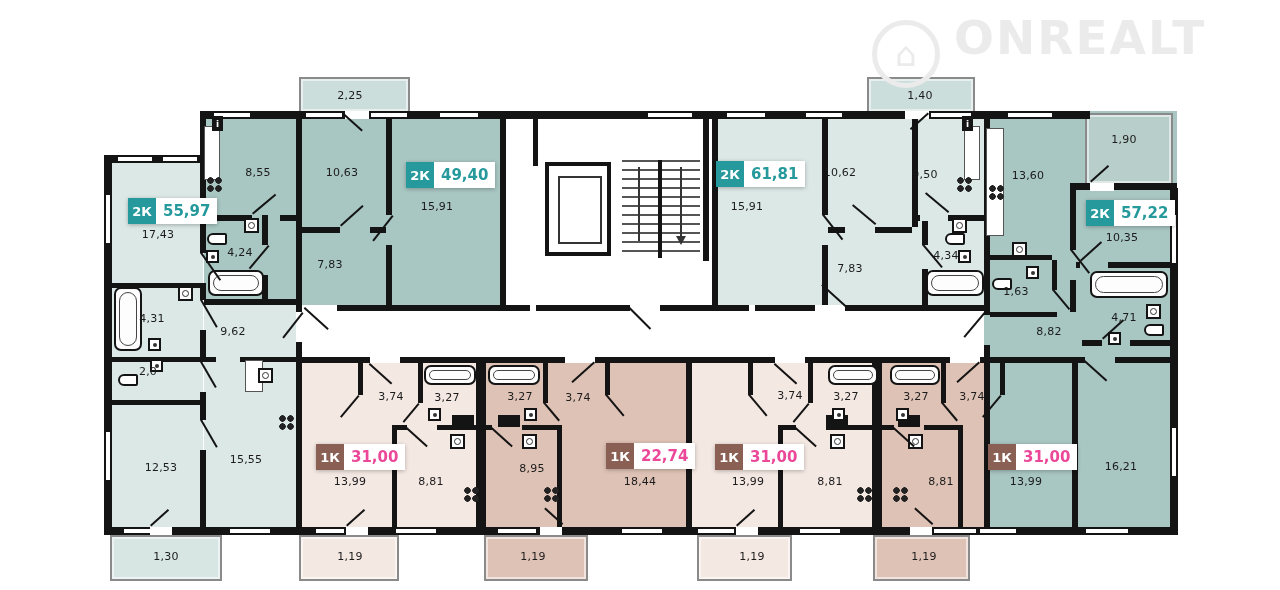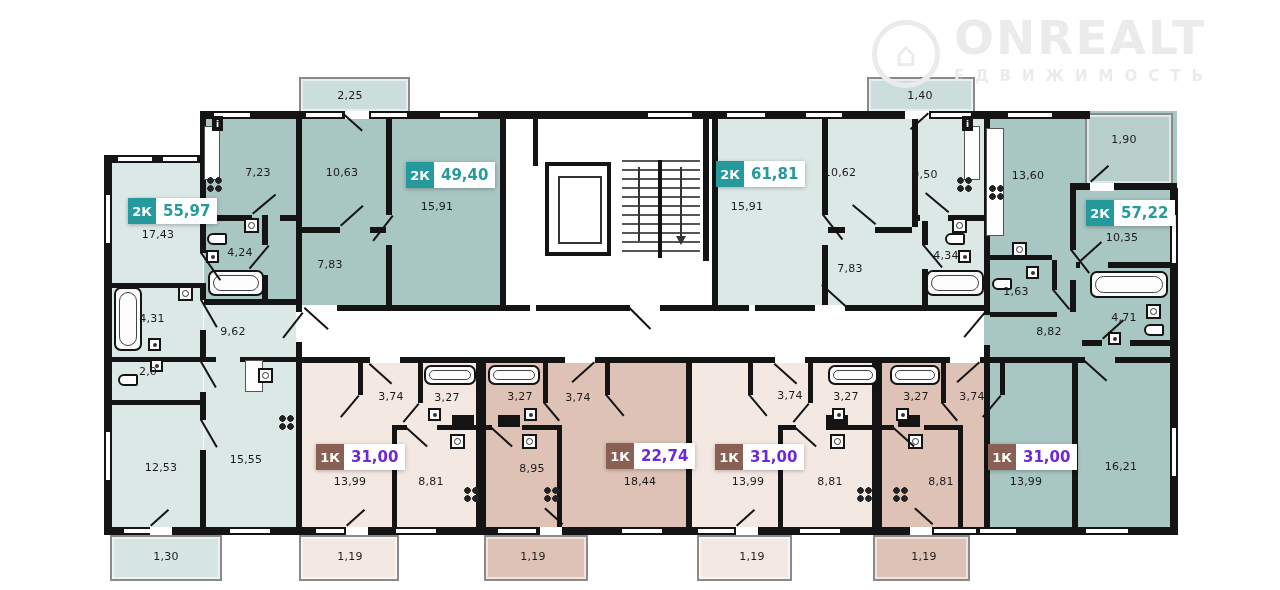--- a/index.html
+++ b/index.html
@@ -37,21 +37,21 @@
   
   .leafv{position:absolute;width:2px;background:#141414;transform-origin:top left}
   .leafh{position:absolute;height:2px;background:#141414;transform-origin:top left}
   
   .lbl{position:absolute;transform:translate(-50%,-50%);font-size:11px;font-weight:500;color:#1b1b1b;white-space:nowrap;letter-spacing:.2px}
   
   .badge{position:absolute;display:flex;height:26px;box-shadow:0 1px 4px rgba(0,0,0,.28)}
   .badge .bq{width:28px;display:flex;align-items:center;justify-content:center;color:#fff;font-size:13px;font-weight:700}
   .badge .bn{background:#fff;display:flex;align-items:center;justify-content:center;font-size:15px;font-weight:700;padding:0 7px}
   .teal .bq{background:#25999b}.teal .bn{color:#25999b}
-  .rose .bq{background:#8a6054}.rose .bn{color:#6d28d9}
+  .rose .bq{background:#8a6054}.rose .bn{color:#ec4899}
   
   #stairs{position:absolute;left:622px;top:160px;width:78px;height:98px;background:
      repeating-linear-gradient(to bottom,#555 0 1.5px,transparent 1.5px 9px),#fff}
   #stair-divider{position:absolute;left:658px;top:160px;width:4px;height:98px;background:#141414}
   #arrow-line{position:absolute;left:680px;top:167px;width:2px;height:70px;background:#333}
   #arrow-head{position:absolute;left:676px;top:236px;width:0;height:0;border-left:5px solid transparent;border-right:5px solid transparent;border-top:9px solid #333}
   #up-line{position:absolute;left:638px;top:167px;width:2px;height:74px;background:#333}
   #elev{position:absolute;left:545px;top:162px;width:66px;height:94px;border:4px solid #141414;background:#fff;box-sizing:border-box}
   #elev i{position:absolute;left:9px;top:10px;width:40px;height:64px;border:2px solid #333;display:block}
   .info{position:absolute;width:11px;height:15px;background:#141414;color:#fff;font-size:9px;font-weight:700;display:flex;align-items:center;justify-content:center}
@@ -404,21 +404,21 @@
     </div>
 
     <span class="lbl" style="left:158px;top:234px">17,43</span>
     <span class="lbl" style="left:152px;top:318px">4,31</span>
     <span class="lbl" style="left:148px;top:371px">2,0</span>
     <span class="lbl" style="left:233px;top:331px">9,62</span>
     <span class="lbl" style="left:161px;top:467px">12,53</span>
     <span class="lbl" style="left:246px;top:459px">15,55</span>
     <span class="lbl" style="left:166px;top:556px">1,30</span>
 
-    <span class="lbl" style="left:258px;top:172px">7,23</span>
+    <span class="lbl" style="left:258px;top:172px">8,55</span>
     <span class="lbl" style="left:342px;top:172px">10,63</span>
     <span class="lbl" style="left:437px;top:206px">15,91</span>
     <span class="lbl" style="left:240px;top:252px">4,24</span>
     <span class="lbl" style="left:330px;top:264px">7,83</span>
     <span class="lbl" style="left:350px;top:95px">2,25</span>
 
     <span class="lbl" style="left:747px;top:206px">15,91</span>
     <span class="lbl" style="left:840px;top:172px">10,62</span>
     <span class="lbl" style="left:925px;top:174px">9,50</span>
     <span class="lbl" style="left:946px;top:255px">4,34</span>
@@ -455,16 +455,15 @@
     <span class="lbl" style="left:972px;top:396px">3,74</span>
     <span class="lbl" style="left:941px;top:481px">8,81</span>
     <span class="lbl" style="left:1026px;top:481px">13,99</span>
     <span class="lbl" style="left:924px;top:556px">1,19</span>
   </div>
 
   <div id="logo">
     <div id="logo-icon">⌂</div>
     <div>
       <div id="logo-brand">ONREALT</div>
-      <div id="logo-sub">ЕДВИЖИМОСТЬ</div>
     </div>
   </div>
 </div>
 
 </body></html>

